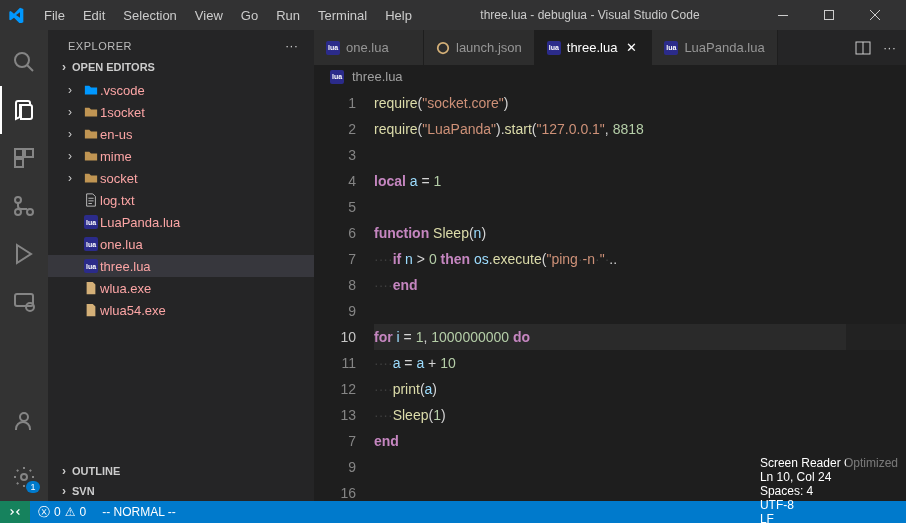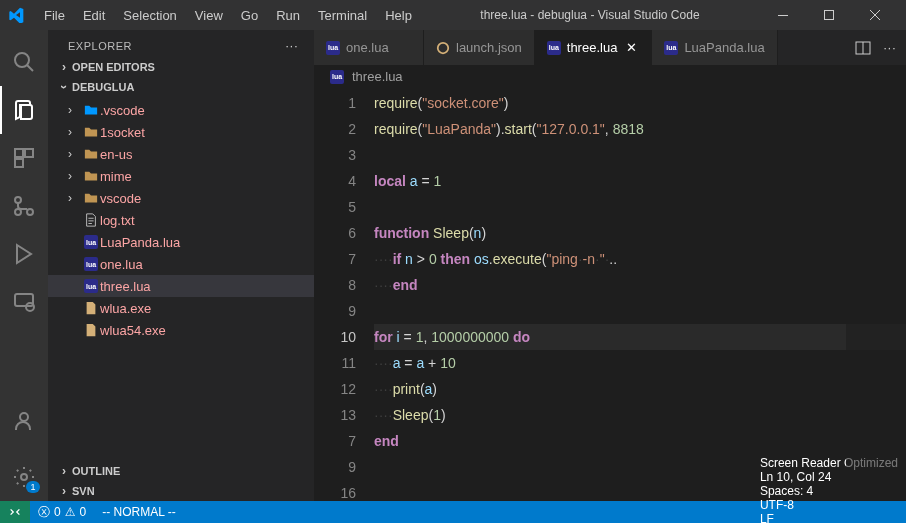--- a/index.html
+++ b/index.html
@@ -159,24 +159,20 @@
 
   <div class="sidebar">
     <div class="sidebar-header">
       <span class="sidebar-title">EXPLORER</span>
       <span class="sidebar-more">···</span>
     </div>
     <div class="panel-header">
       <span class="chev">›</span>
       <span>OPEN EDITORS</span>
     </div>
-    <div class="panel-header">
-      <span class="chev" style="transform:rotate(90deg)">›</span>
-      <span>DEBUGLUA</span>
-    </div>
     <div class="tree" id="tree">
         <div class="tree-item">
           <span class="tree-chev">›</span>
           <span class="tree-icon">
             <svg width="14" height="14" viewBox="0 0 16 16" fill="#0098ff">
               <path d="M1 3h5l2 2h7v8H1z"></path>
             </svg>
           </span>
           <span class="tree-label">.vscode</span>
         </div>
@@ -207,21 +203,21 @@
           </span>
           <span class="tree-label">mime</span>
         </div>
         <div class="tree-item">
           <span class="tree-chev">›</span>
           <span class="tree-icon folder-icon">
             <svg width="14" height="14" viewBox="0 0 16 16" fill="#c09553">
               <path d="M1 3h5l2 2h7v8H1z"></path>
             </svg>
           </span>
-          <span class="tree-label">vscode</span>
+          <span class="tree-label">socket</span>
         </div>
         <div class="tree-item">
           <span class="tree-chev"></span>
           <span class="tree-icon file-icon-generic">
             <svg width="14" height="14" viewBox="0 0 16 16" fill="none" stroke="#ccc">
               <path d="M3 1h7l3 3v11H3z"></path>
               <path d="M5 6h6M5 9h6M5 12h4"></path>
             </svg>
           </span>
           <span class="tree-label">log.txt</span>

